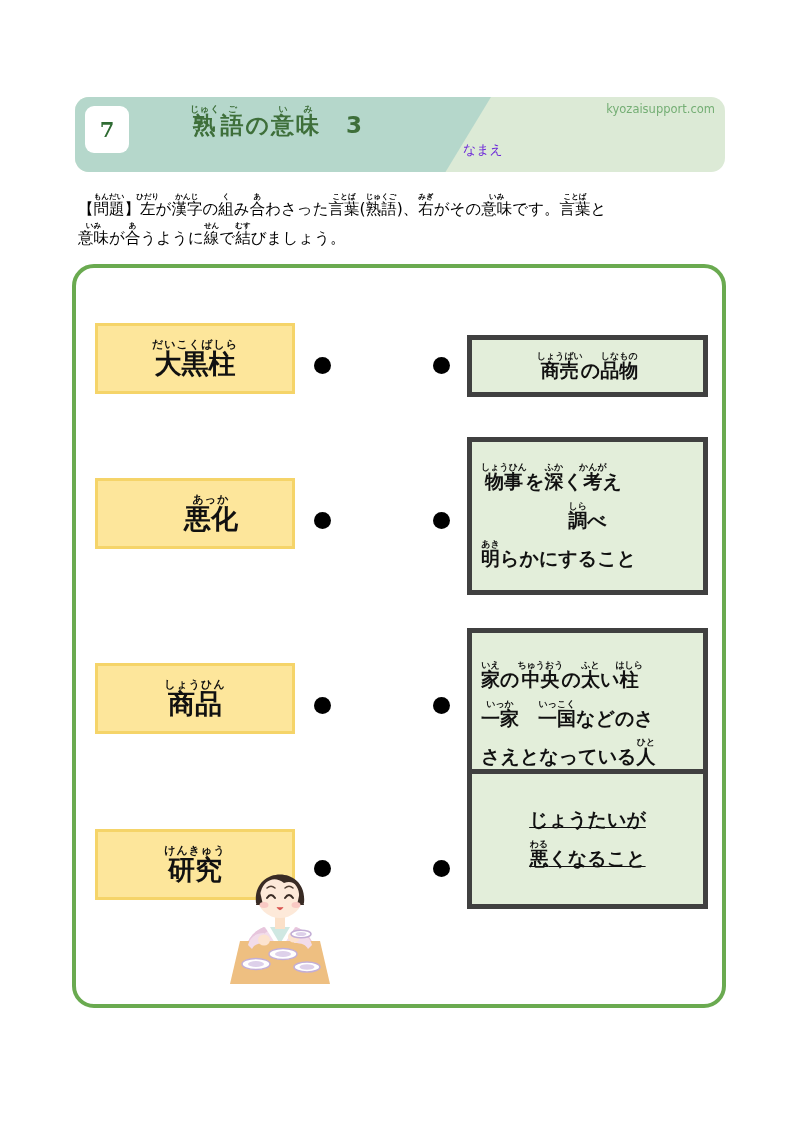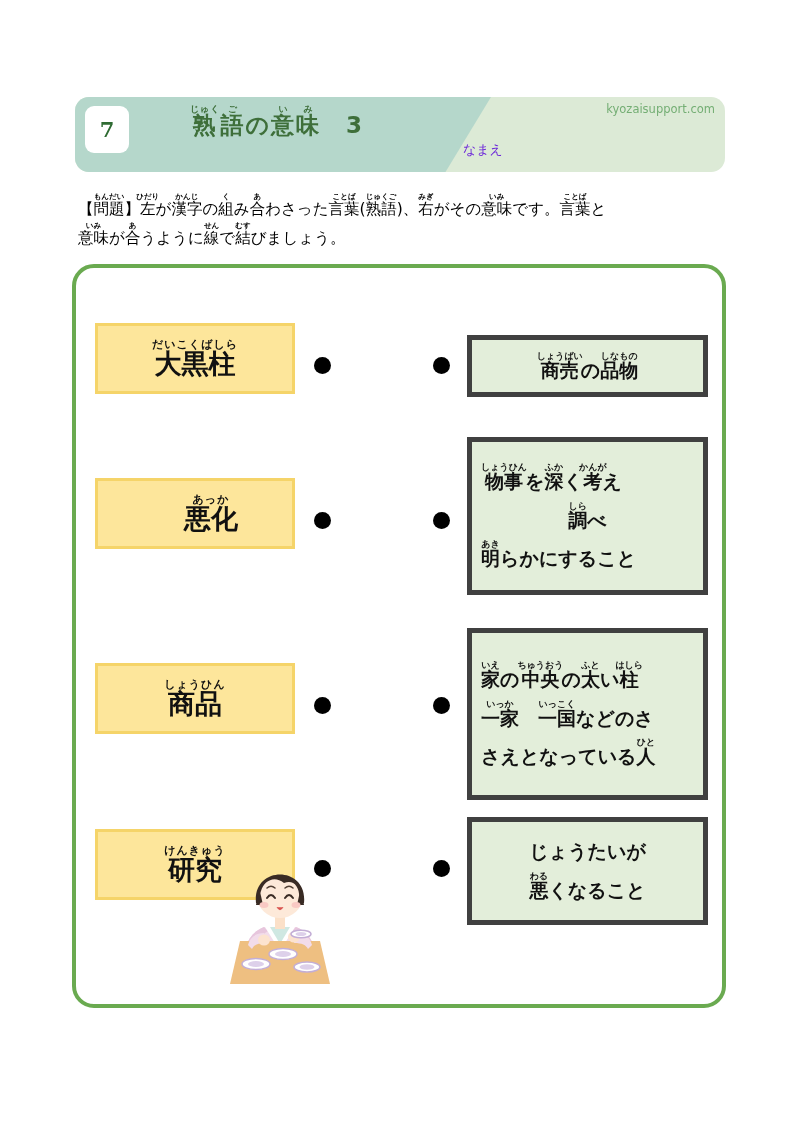--- a/index.html
+++ b/index.html
@@ -44,21 +44,21 @@
   .dot { position:absolute; width:17px; height:17px; border-radius:50%; background:#000; }
 
   .meaning { position:absolute; left:467px; width:241px;
     background:#e3eeda; border:5px solid #404040;
     display:flex; flex-direction:column; justify-content:center;
     font-size:19px; font-weight:bold; padding:4px 9px; }
   .meaning rt { font-size:9px; letter-spacing:0; }
   .m1 { top:335px; height:62px; }
   .m2 { top:437px; height:158px; }
   .m3 { top:628px; height:172px; }
-  .m4 { top:817px; height:108px; }
+  .m4 { top:769px; height:140px;text-decoration:underline; }
   .m-line { line-height:1.15; margin:4px 0; white-space:nowrap; }
   .ln-l { text-align:left; } .ln-c { text-align:center; }
 
   
   .kid { position:absolute; left:226px; top:851px; width:108px; height:135px; }
 </style>
 </head>
 <body>
 
 <div class="page">

